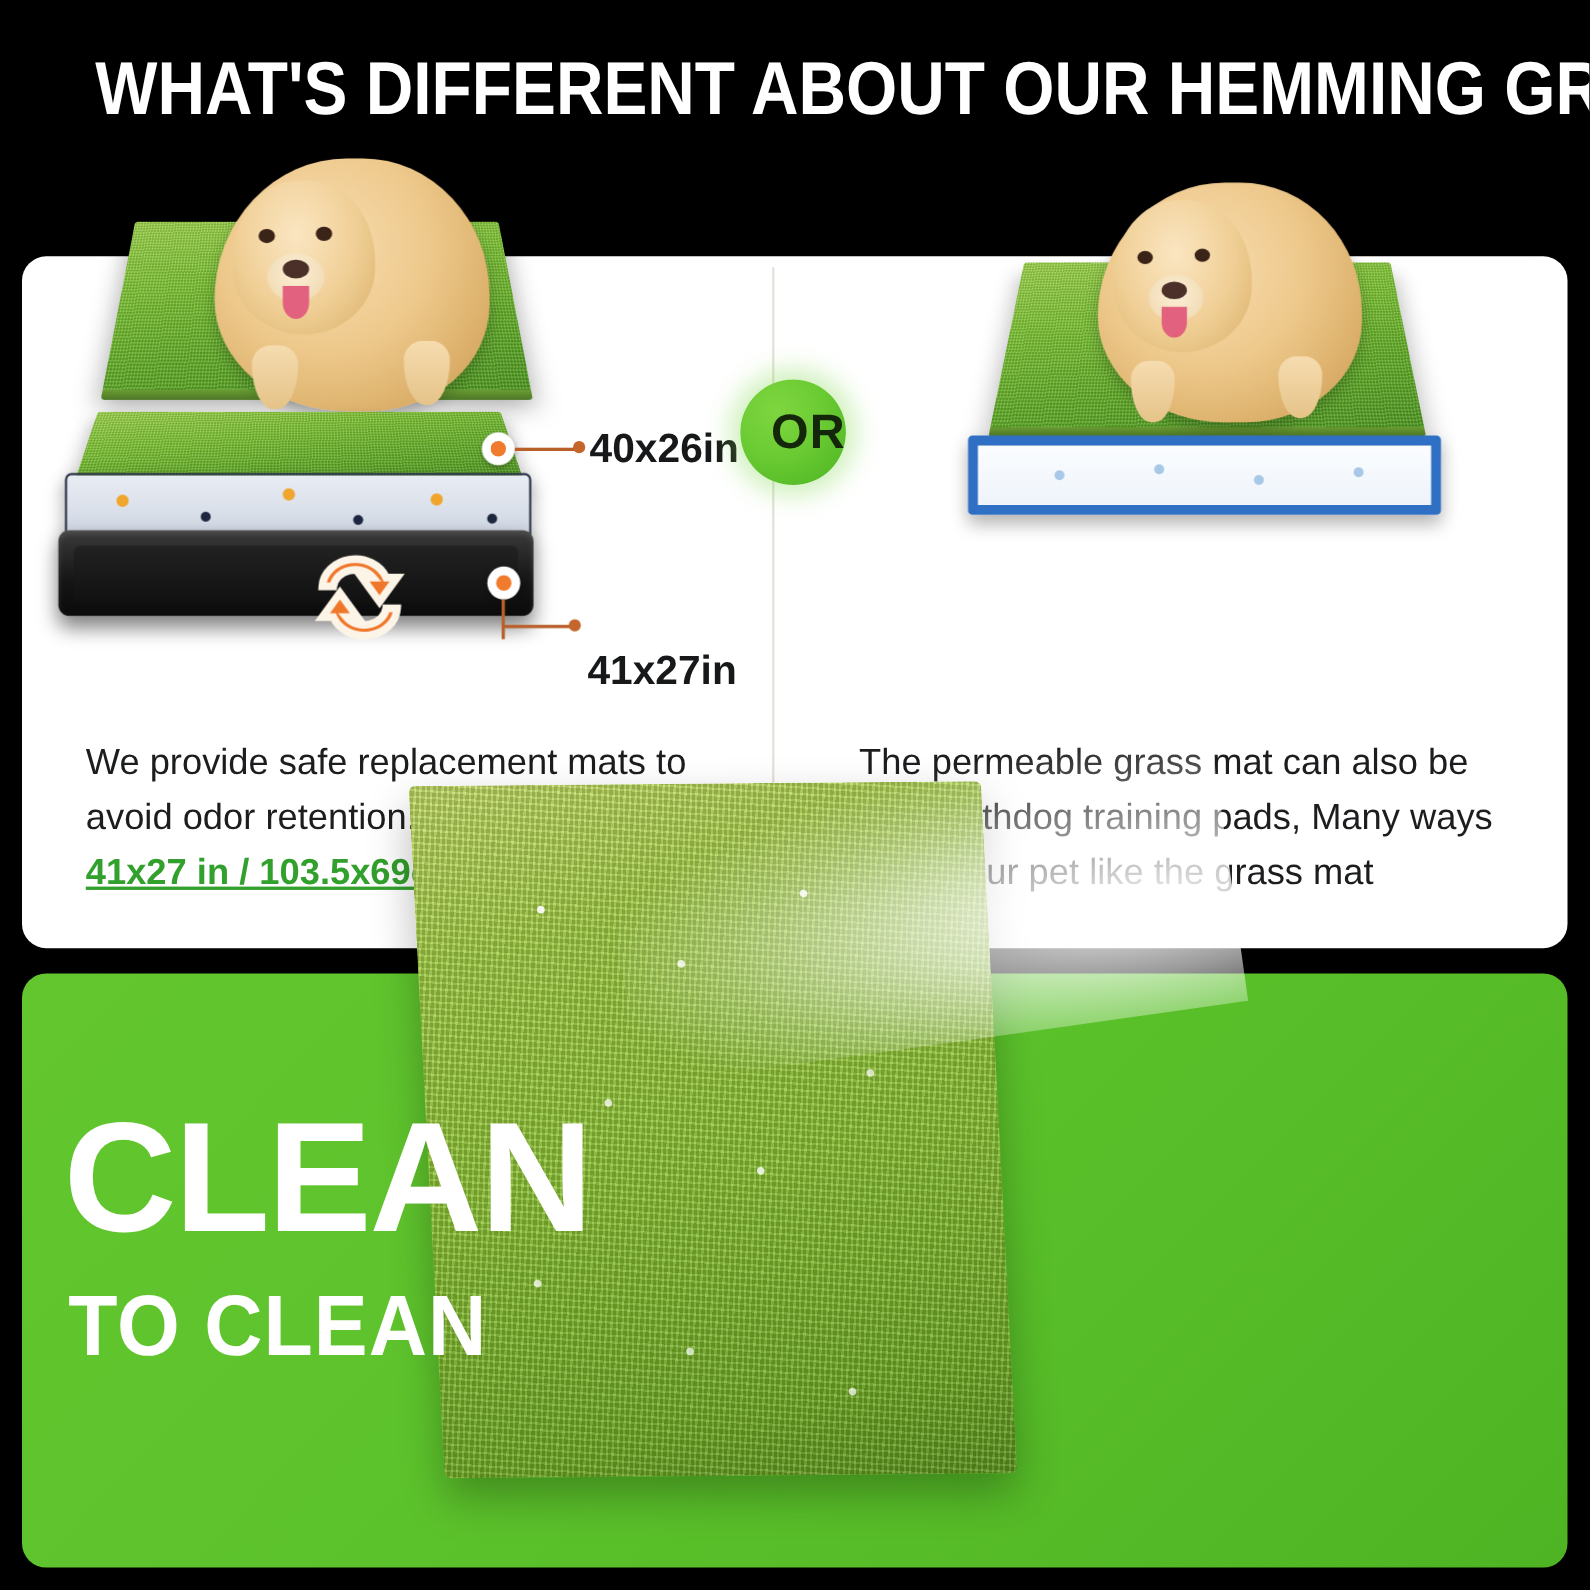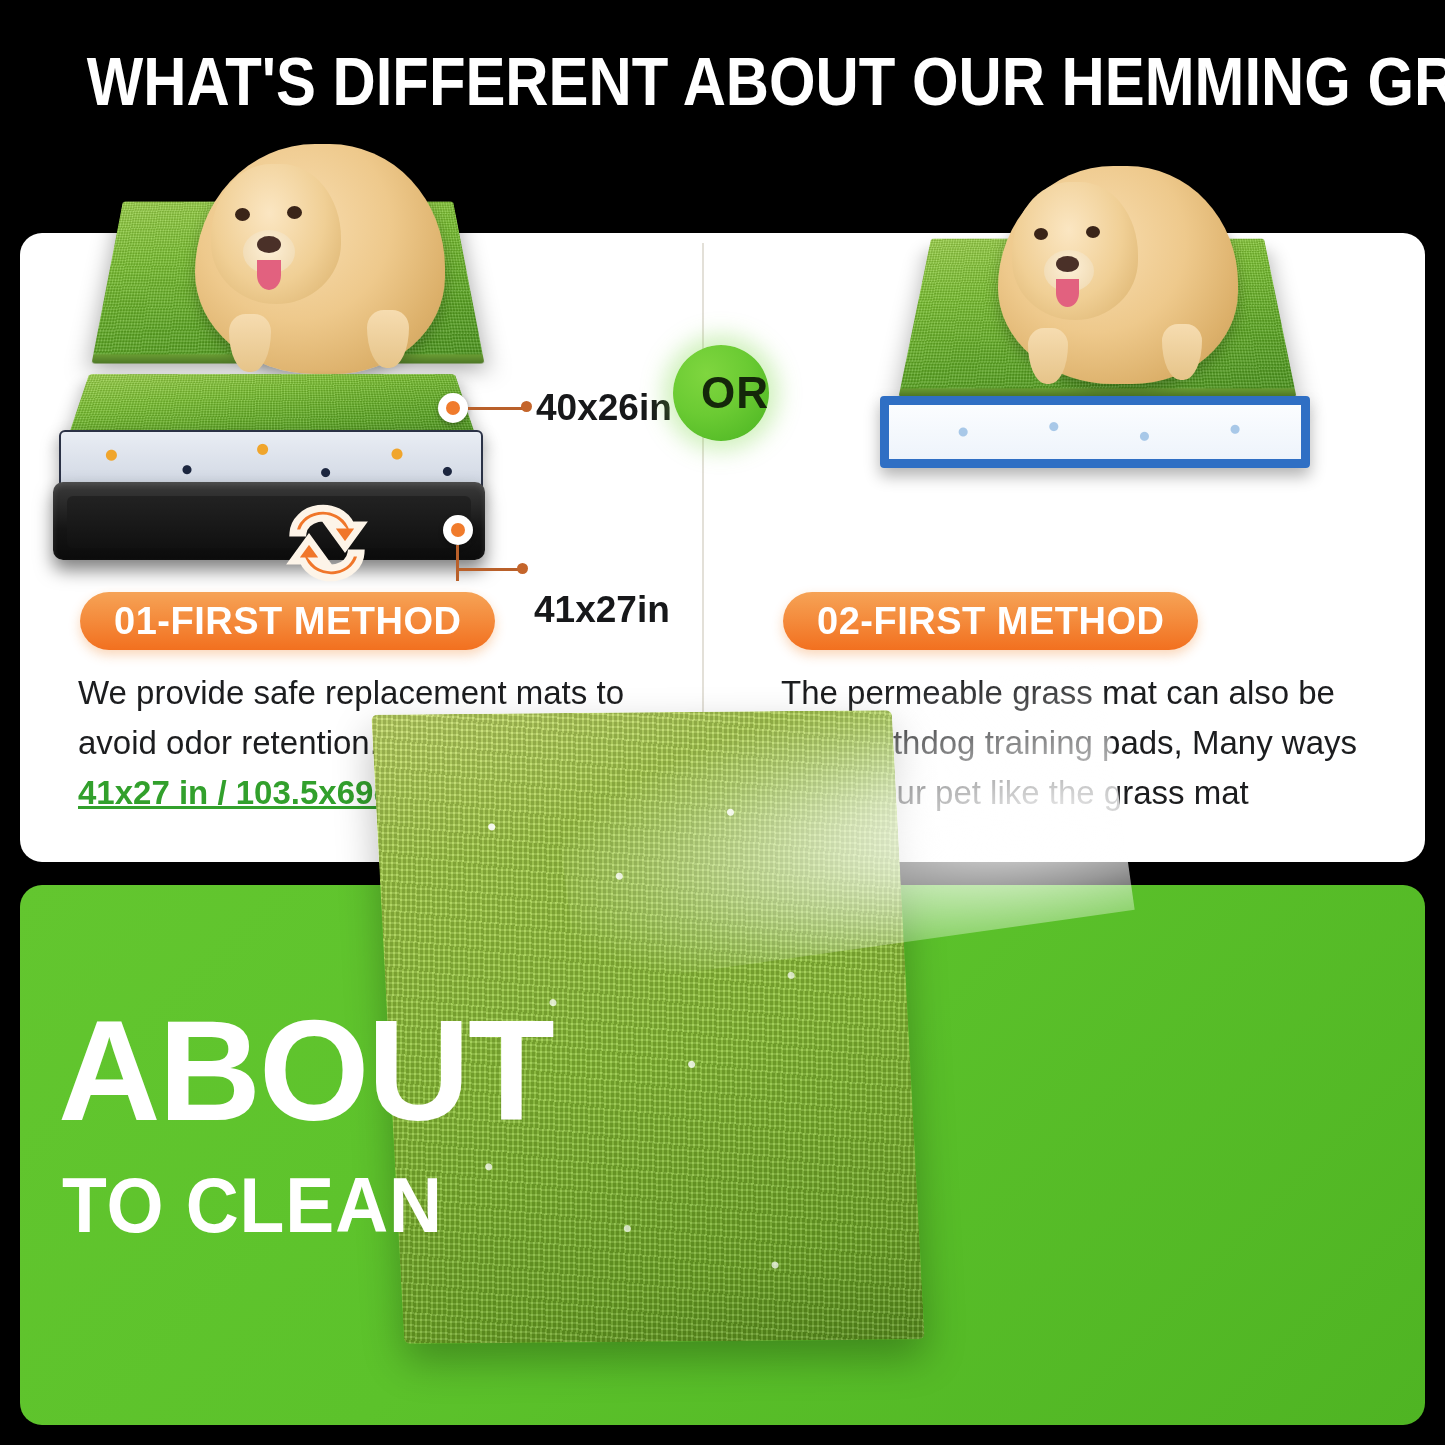--- a/index.html
+++ b/index.html
@@ -449,33 +449,31 @@
       <div class="eye b"></div>
       <div class="snout"></div>
       <div class="nose"></div>
       <div class="tongue"></div>
       <div class="paw a"></div>
       <div class="paw b"></div>
     </div>
     <div class="mat" id="r-pad"></div>
   </div>
 
-  <div class="method-badge" id="badge-01">01-FIRST METHOD</div>
-  <div class="method-badge" id="badge-02">02-FIRST METHOD</div>
 
   <div class="method-body" id="body-01">
     <span>We provide safe replacement mats to avoid odor retention.suitable for size </span><span class="hl-green">41x27 in / 103.5x69cm</span><span> Pet Potty</span>
   </div>
   <div class="method-body" id="body-02">
     <span>The permeable grass mat can also be used withdog training pads,  Many ways to let your pet like the grass mat</span>
   </div>
 
   <div id="clean-panel">
     
   </div>
 
   <div id="wet-mat"></div>
   <div id="spray-plume"></div>
 
-  <div id="clean-title">ABOUT</div>
+  <div id="clean-title">CLEAN</div>
   <div id="clean-sub">TO CLEAN</div>
 
 </div>
 
 </body></html>

